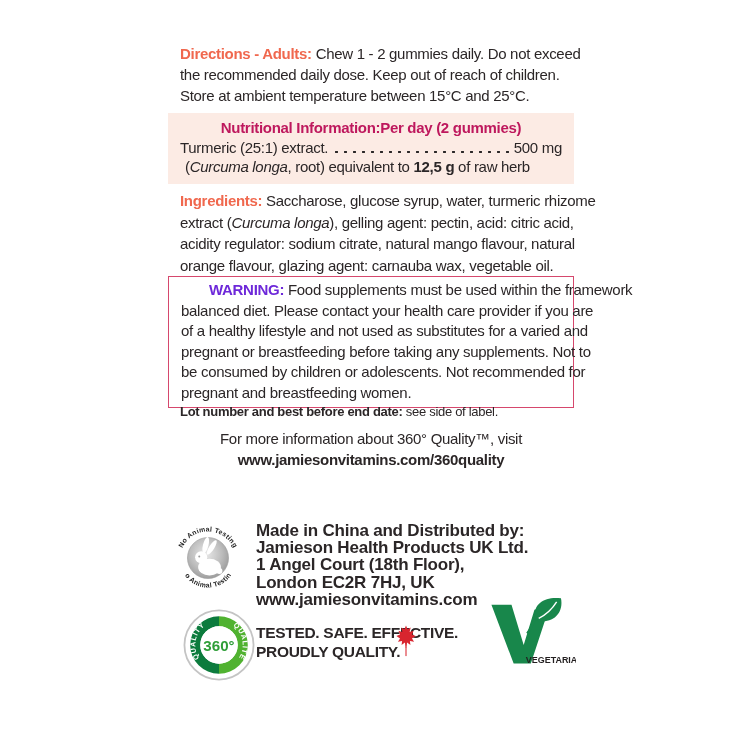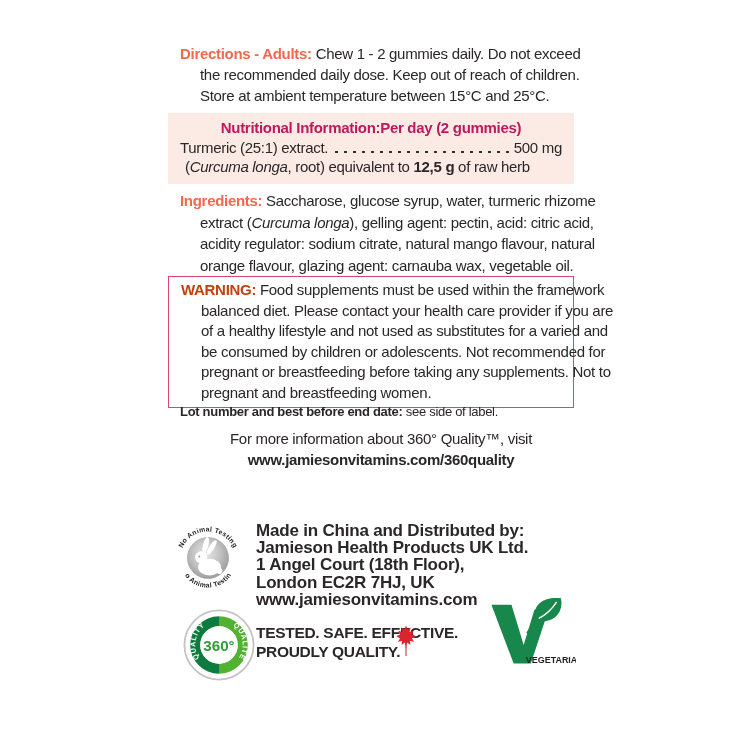--- a/index.html
+++ b/index.html
@@ -2,24 +2,24 @@
 <html><head>
 <meta charset="utf-8">
 <style>
   html,body{margin:0;padding:0;background:#fff;}
   .page{
     position:relative;width:740px;height:740px;background:#ffffff;overflow:hidden;
     font-family:"Liberation Sans",sans-serif;color:#2b2627;
   }
   .abs{position:absolute;}
   .orange{color:#f0684e;}
-  .red{color:#c2410c;}
+  .red{color:#6d28d9;margin-left:28px;}
   .bold{font-weight:bold;}
   .italic{font-style:italic;}
-  .line{display:block;white-space:nowrap;margin-left:20px;}
+  .line{display:block;white-space:nowrap;}
   .para{font-size:15px;line-height:21px;letter-spacing:-0.3px;white-space:nowrap;}
 
   #directions{left:168px;top:43px;width:406px;padding:0 12px;box-sizing:border-box;}
   #nutrition{
     left:168px;top:113px;width:406px;box-sizing:border-box;
     background:#fcebe4;padding:5px 12px 7px;font-size:15px;line-height:19.5px;letter-spacing:-0.3px;
   }
   .nut-header{display:flex;justify-content:center;font-weight:bold;color:#be185d;white-space:nowrap;}
   .nut-row{display:flex;align-items:flex-end;white-space:nowrap;}
   .dots{
@@ -73,22 +73,22 @@
     <span class="orange bold">Ingredients:</span><span> Saccharose, glucose syrup, water, turmeric rhizome</span>
     <span class="line"><span>extract (</span><span class="italic">Curcuma longa</span><span>), gelling agent: pectin, acid: citric acid,</span></span>
     <span class="line">acidity regulator: sodium citrate, natural mango flavour, natural</span>
     <span class="line">orange flavour, glazing agent: carnauba wax, vegetable oil.</span>
   </div>
 
   <div class="abs para" id="warning">
     <span class="red bold">WARNING:</span><span> Food supplements must be used within the framework</span>
     <span class="line">balanced diet. Please contact your health care provider if you are</span>
     <span class="line">of a healthy lifestyle and not used as substitutes for a varied and</span>
+    <span class="line">pregnant or breastfeeding before taking any supplements. Not to</span>
     <span class="line">be consumed by children or adolescents. Not recommended for</span>
-    <span class="line">pregnant or breastfeeding before taking any supplements. Not to</span>
     <span class="line">pregnant and breastfeeding women.</span>
   </div>
 
   <div class="abs" id="lot">
     <span class="bold">Lot number and best before end date:</span><span> see side of label.</span>
   </div>
 
   <div class="abs" id="info">
     <span class="line">For more information about 360° Quality™, visit</span>
     <span class="line bold">www.jamiesonvitamins.com/360quality</span>

